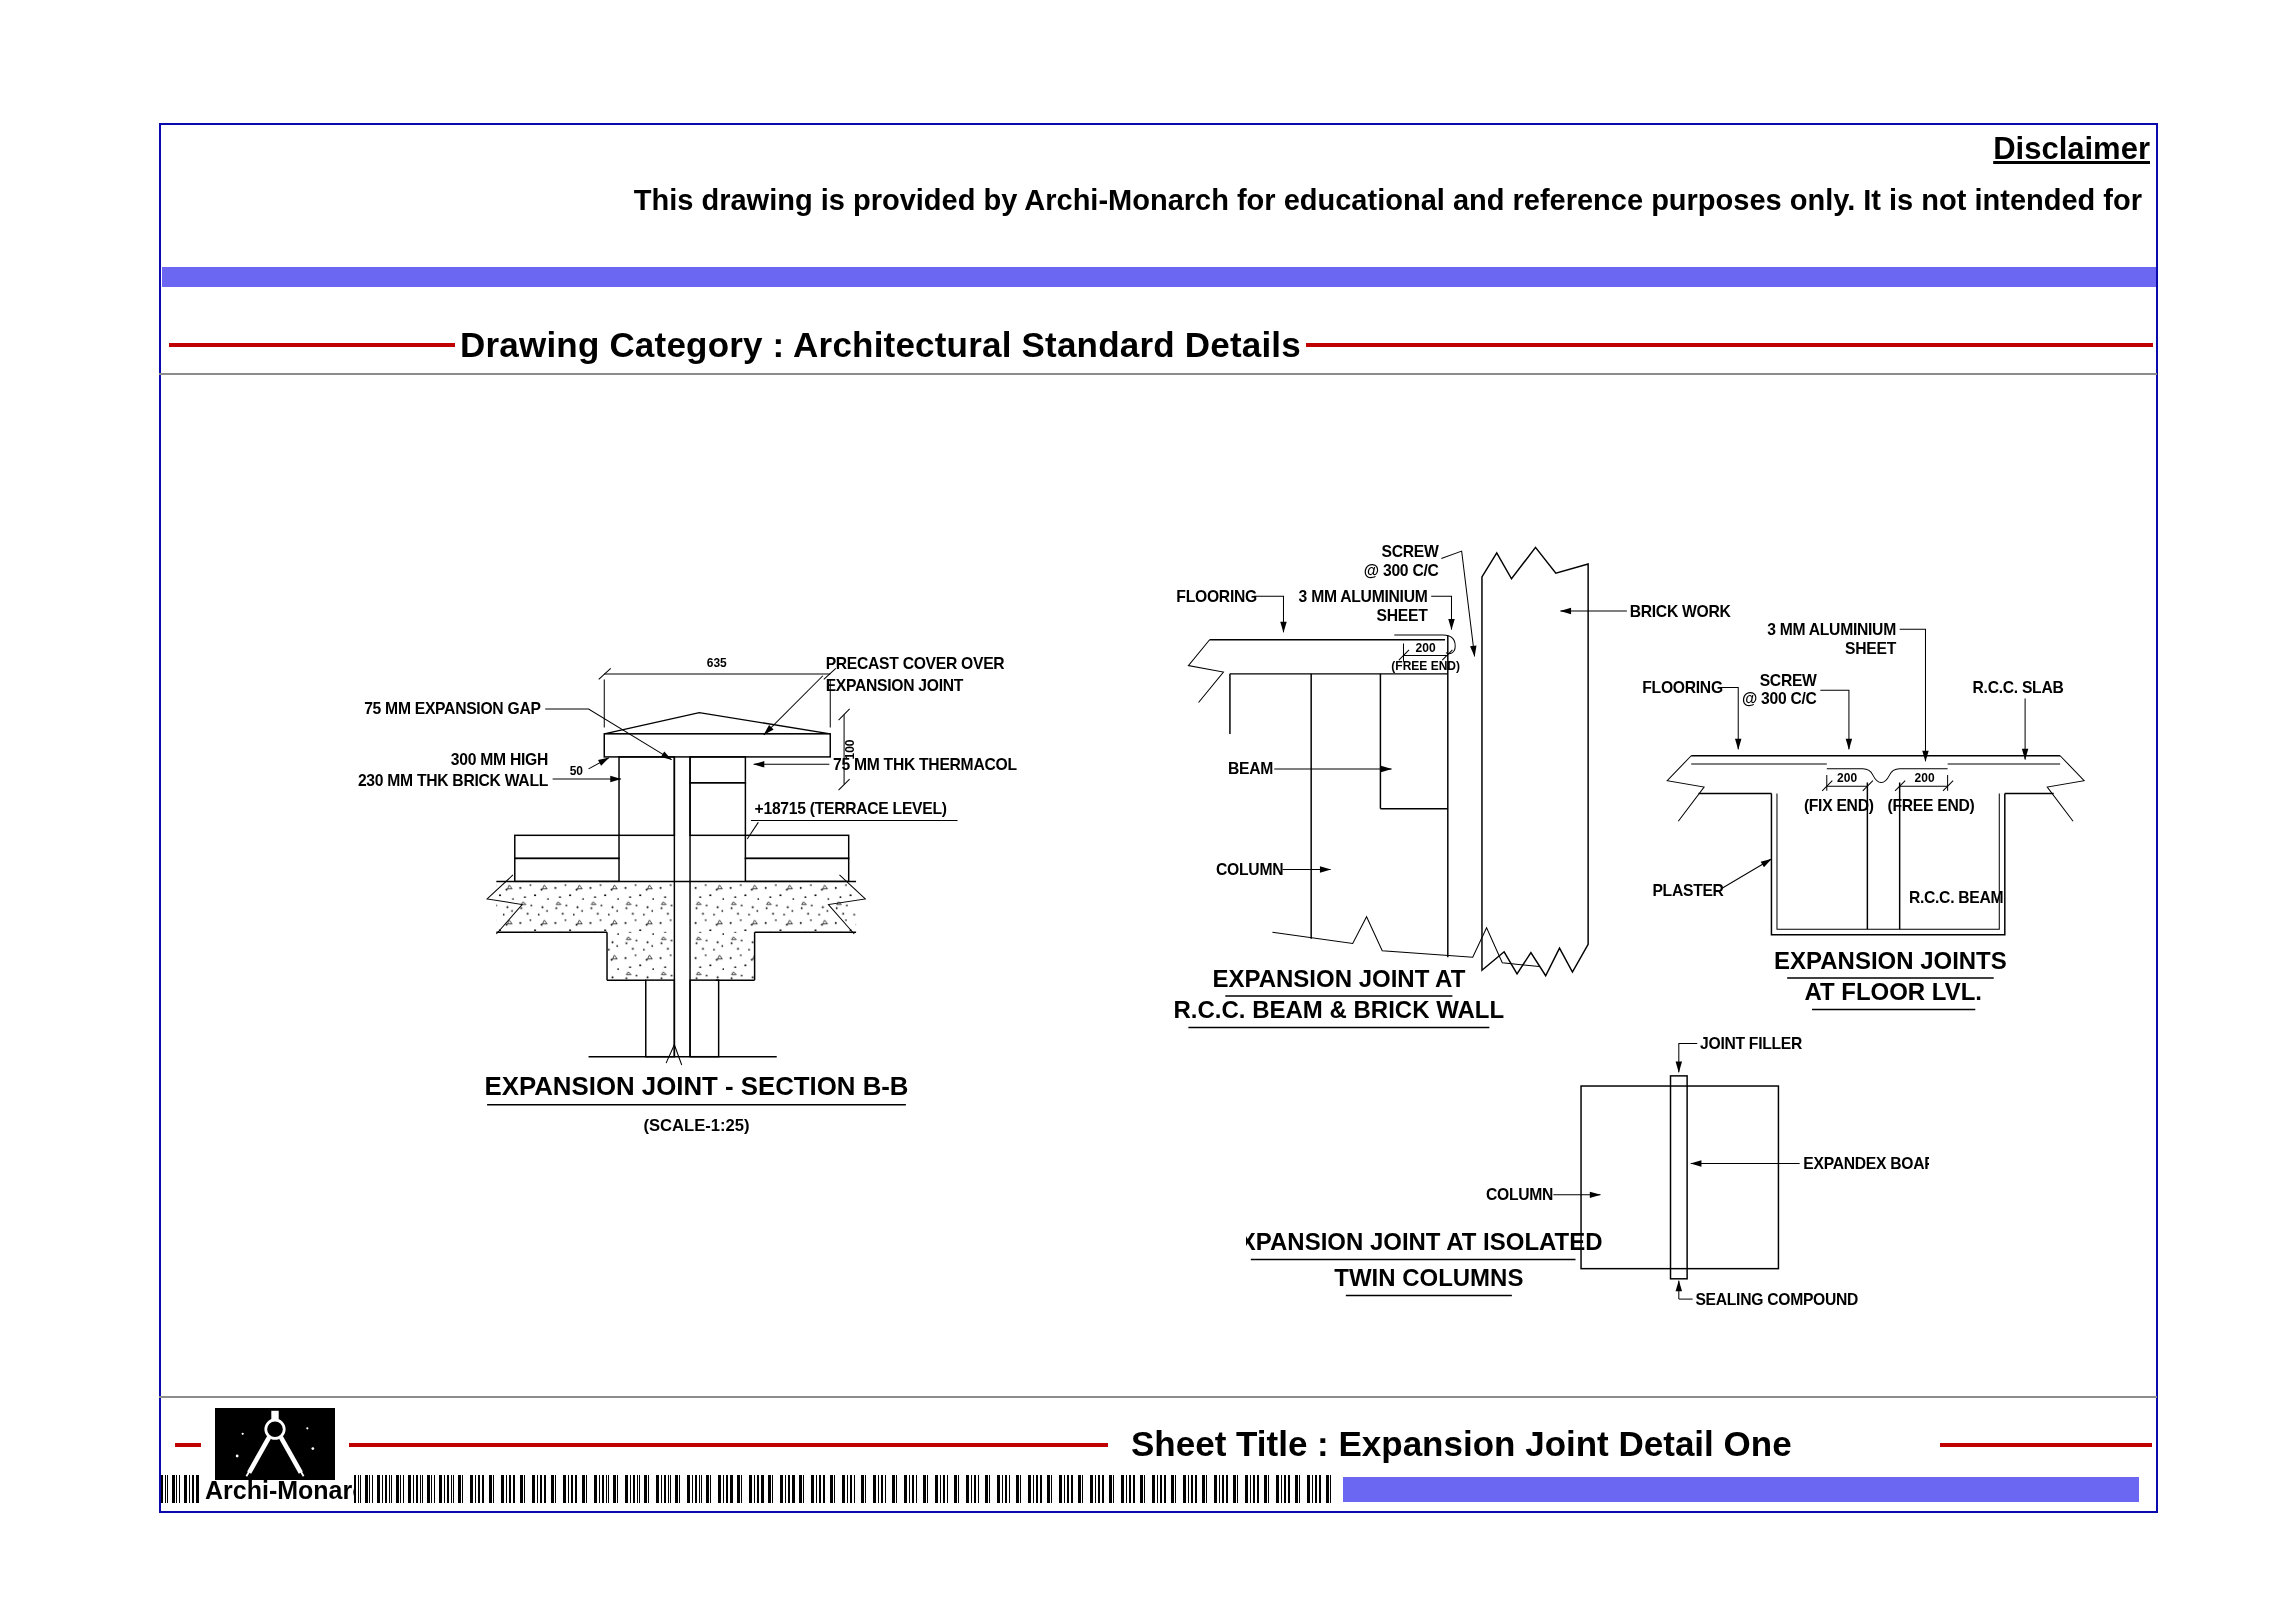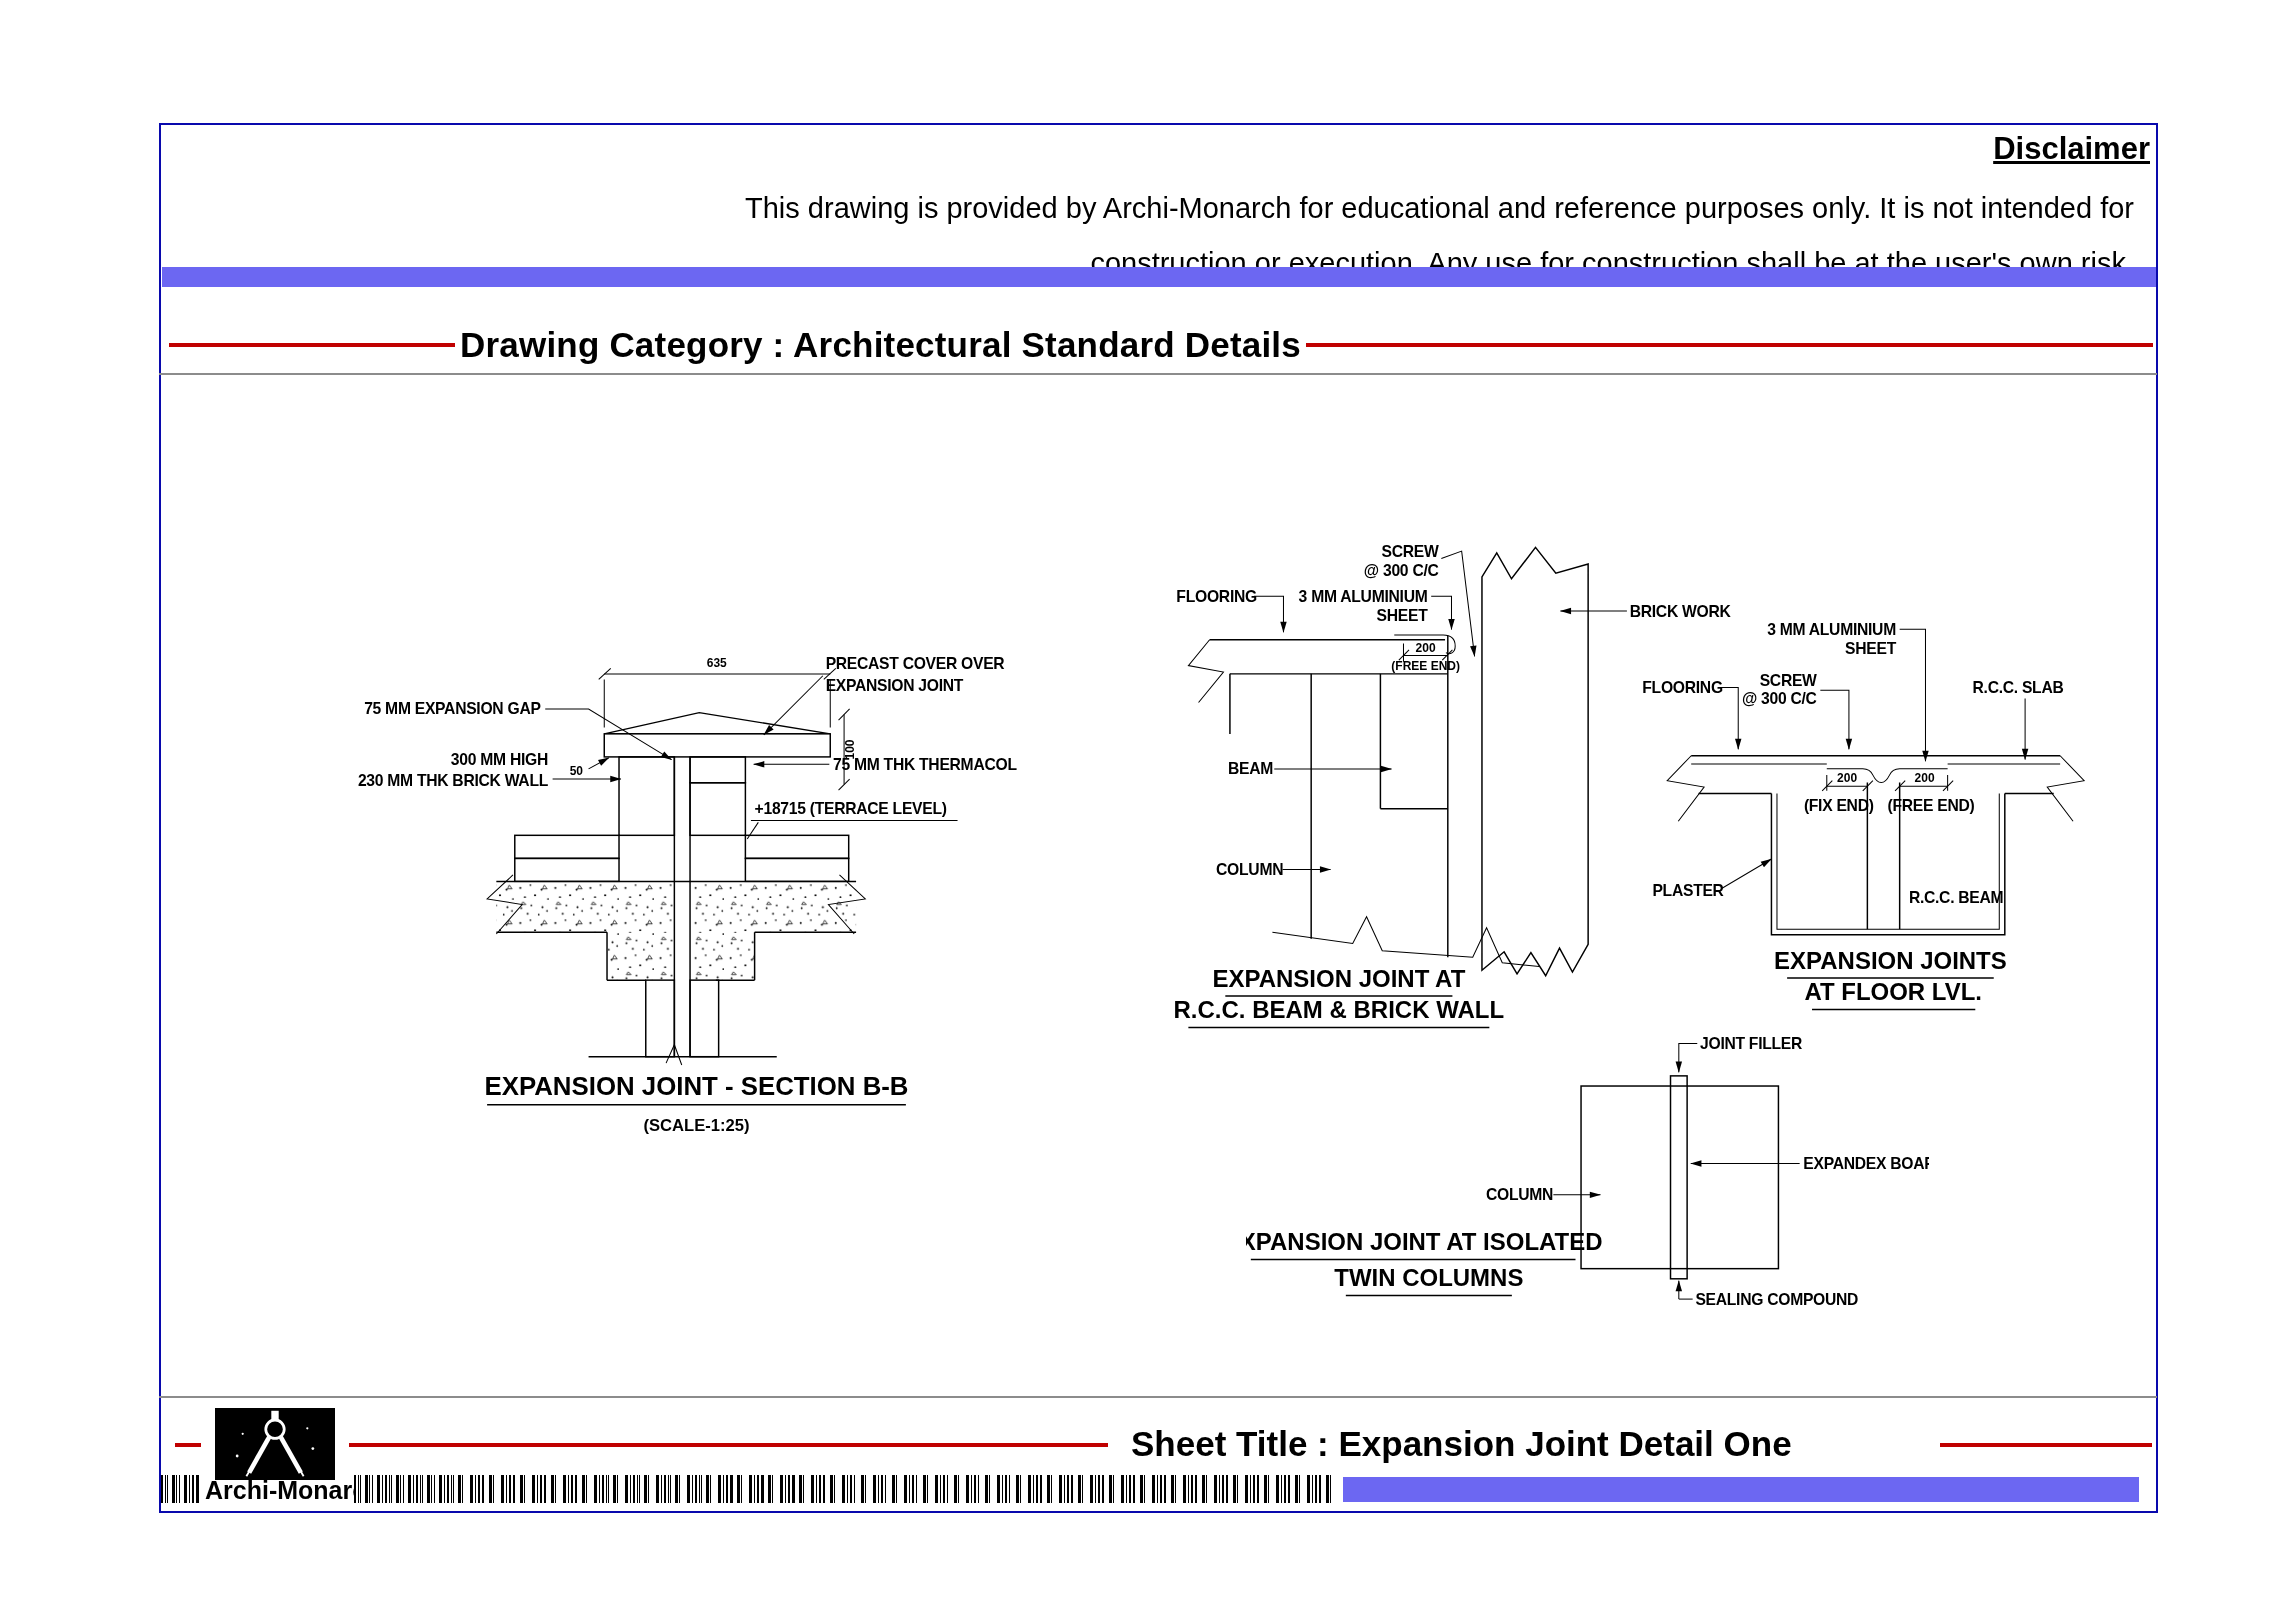--- a/index.html
+++ b/index.html
@@ -3,21 +3,21 @@
 <meta charset="utf-8">
 <style>
   html,body{margin:0;padding:0;background:#fff;}
   body{width:2290px;height:1619px;position:relative;font-family:"Liberation Sans",sans-serif;color:#000;overflow:hidden;}
   .abs{position:absolute;}
   
   .sheet-border{left:159px;top:123px;width:1995px;height:1386px;border:2.8px solid #0909ad;background:#fff;}
   
   .disclaimer{left:166px;top:131px;width:1984px;text-align:right;}
   .disclaimer .d-title{font-size:31px;font-weight:700;text-decoration:underline;display:inline-block;margin-bottom:5.5px;}
-  .disclaimer p{margin:16px;font-size:29px;font-weight:400;line-height:39px;}
+  .disclaimer p{margin:8px;font-size:29px;font-weight:700;line-height:39px;}
   .bluebar-top{left:162px;top:267px;width:1994px;height:20px;}
   
   .category-row{left:169px;top:323px;width:1984px;height:44px;display:flex;align-items:center;gap:5px;justify-content:space-between;}
   .redline{height:3.7px;background:#c00000;}
   .rl-left{width:286px;}
   .rl-fill{flex:1;}
   .category-text{font-size:35px;font-weight:700;white-space:nowrap;letter-spacing:0.2px;}
   .divider{left:159px;width:1998px;height:1.8px;background:#8c8c8c;}
   
   svg text{fill:#000;}
@@ -99,21 +99,20 @@
       <line x1="18" y1="0" x2="0" y2="24" stroke="#000" stroke-width="1.1"></line>
     </pattern>
   </defs>
 </svg>
 
 <div class="abs sheet-border"></div>
 
 <div class="abs disclaimer">
   <span class="d-title">Disclaimer</span>
   <p>This drawing is provided by Archi-Monarch for educational and reference purposes only. It is not intended for</p>
-  <p>construction or execution. Any use for construction shall be at the user's own risk.</p>
 </div>
 
 <div class="abs bluebar-top bluebar"></div>
 
 <div class="abs category-row">
   <div class="redline rl-left"></div>
   <div class="category-text">Drawing Category : Architectural Standard Details</div>
   <div class="redline rl-fill"></div>
 </div>
 <div class="abs divider" style="top:373px;"></div>

